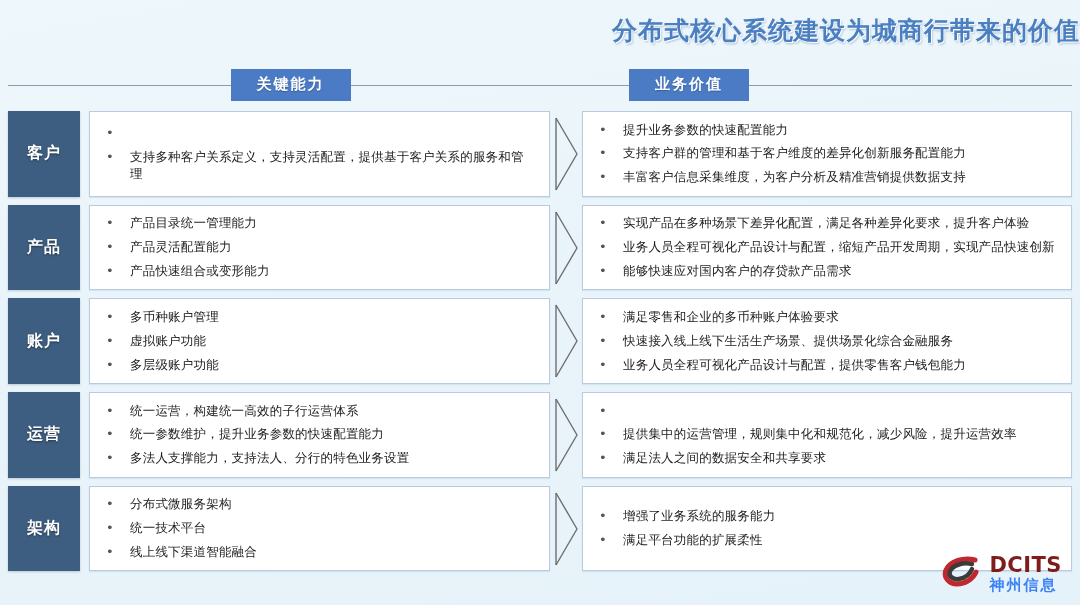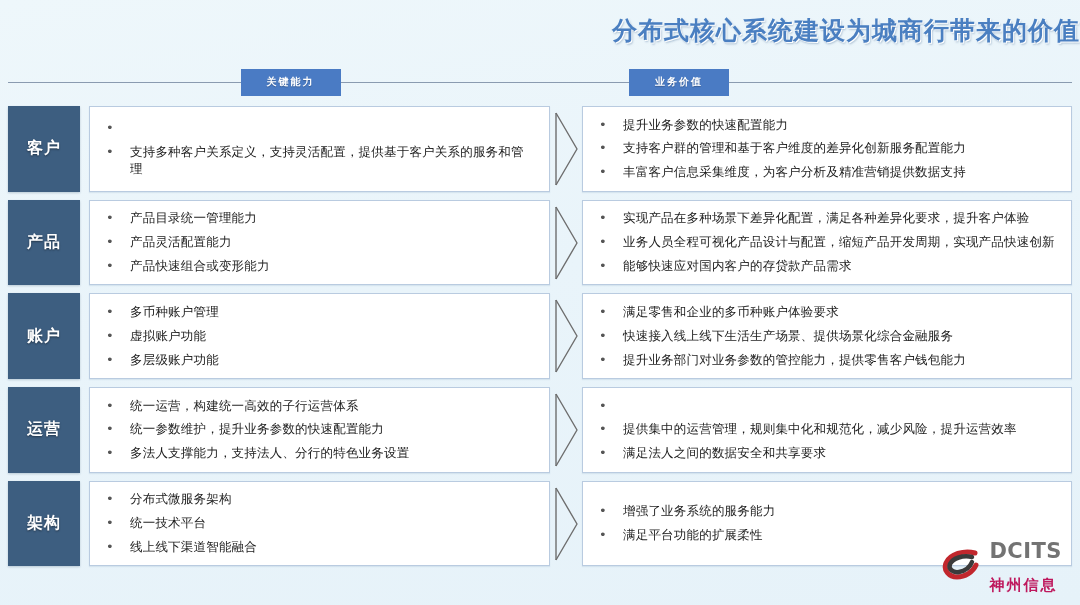--- a/index.html
+++ b/index.html
@@ -44,21 +44,21 @@
   .hdr-line {
     height: 1px;
     background: #8a9bb0;
     flex: 1 1 auto;
   }
   .hdr-line.short { max-width: 56px; }
 
   .hdr-badge {
     background: #4a7bc4;
     color: #ffffff;
-    font-size: 10px;
+    font-size: 15px;
     font-weight: bold;
     letter-spacing: 2px;
     padding: 6px 26px 7px;
     white-space: nowrap;
     text-shadow: 0 1px 1px rgba(0,0,0,.25);
   }
 
   
   .rows {
     margin-top: 10px;
@@ -133,29 +133,29 @@
     bottom: 12px;
     display: flex;
     align-items: center;
     gap: 7px;
   }
   .logo-mark { flex: 0 0 auto; }
   .logo-text { line-height: 1; }
   .logo-name {
     font-size: 21px;
     font-weight: bold;
-    color: #737373;
+    color: #7f1d1d;
     letter-spacing: .5px;
   }
   .logo-sub {
     font-size: 15px;
     font-weight: bold;
-    color: #be185d;
+    color: #3b82f6;
     letter-spacing: 2px;
-    margin-top: 16px;
+    margin-top: 2px;
   }
 </style>
 </head>
 <body>
 
 <div class="slide-title">分布式核心系统建设为城商行带来的价值</div>
 
 <div class="col-headers">
   <div class="col-header left">
     <div class="hdr-line"></div>
@@ -265,21 +265,21 @@
       <div class="bullet-row">
        <span class="bullet-dot">•</span>
        <span class="bullet-text">满足零售和企业的多币种账户体验要求</span>
      </div>
         <div class="bullet-row">
        <span class="bullet-dot">•</span>
        <span class="bullet-text">快速接入线上线下生活生产场景、提供场景化综合金融服务</span>
      </div>
         <div class="bullet-row">
        <span class="bullet-dot">•</span>
-       <span class="bullet-text">提升业务部门对业务参数的管控能力，提供零售客户钱包能力</span>
+       <span class="bullet-text">业务人员全程可视化产品设计与配置，提供零售客户钱包能力</span>
      </div>
     </div>
   </div>
   <div class="row">
     <div class="row-label">运营</div>
     <div class="card left">
       <div class="bullet-row">
        <span class="bullet-dot">•</span>
        <span class="bullet-text">统一运营，构建统一高效的子行运营体系</span>
      </div>

